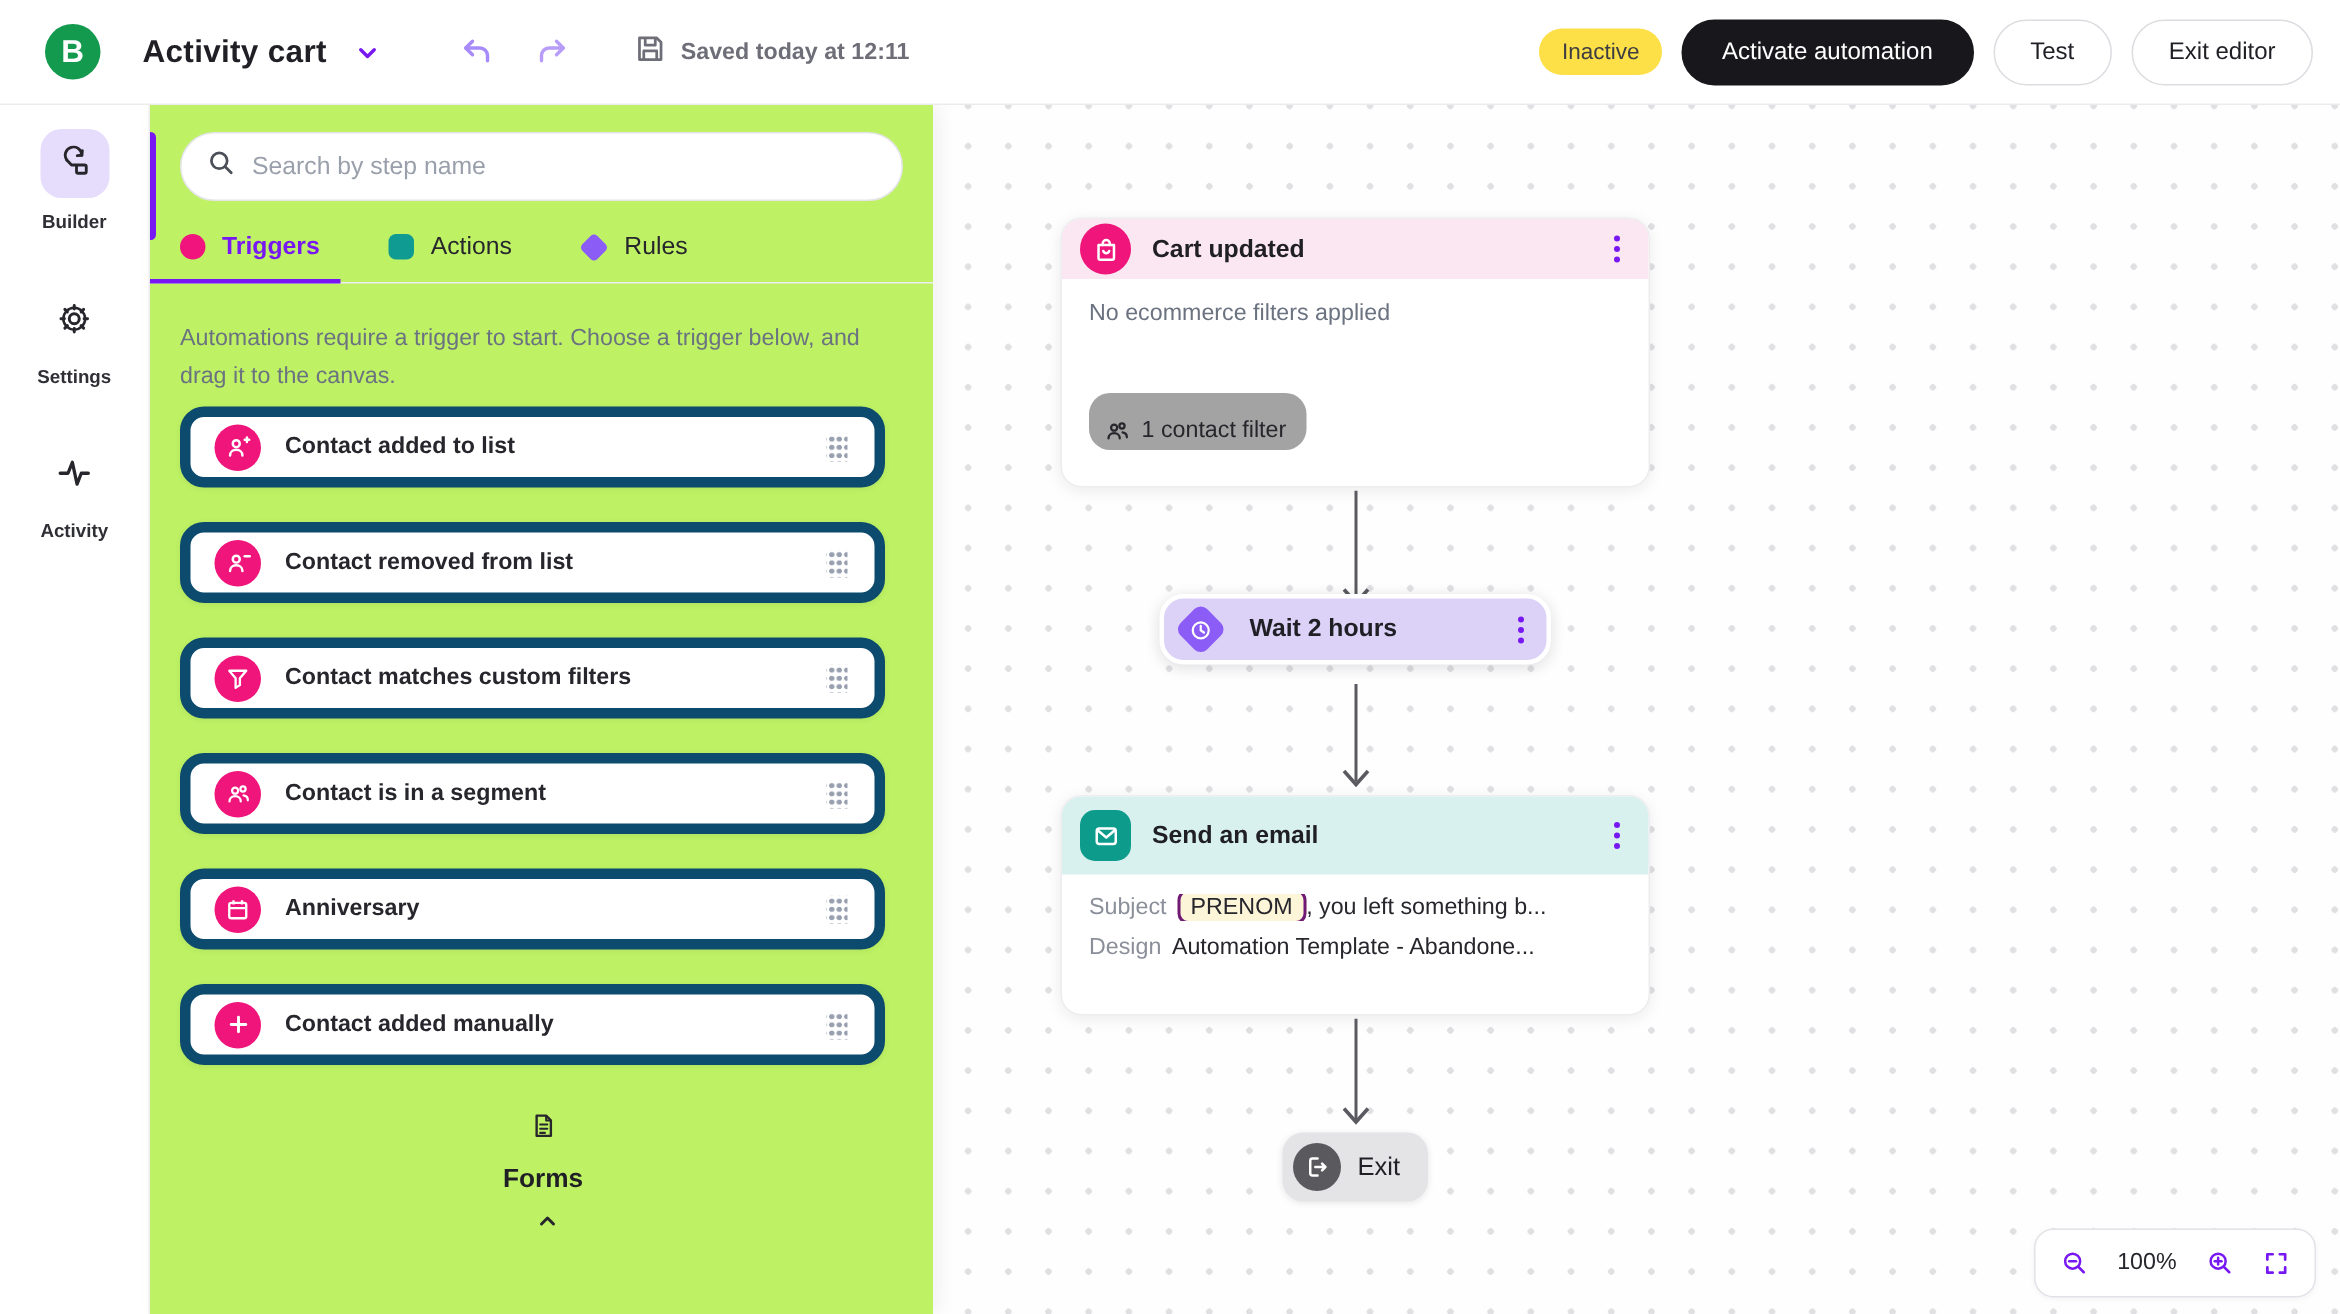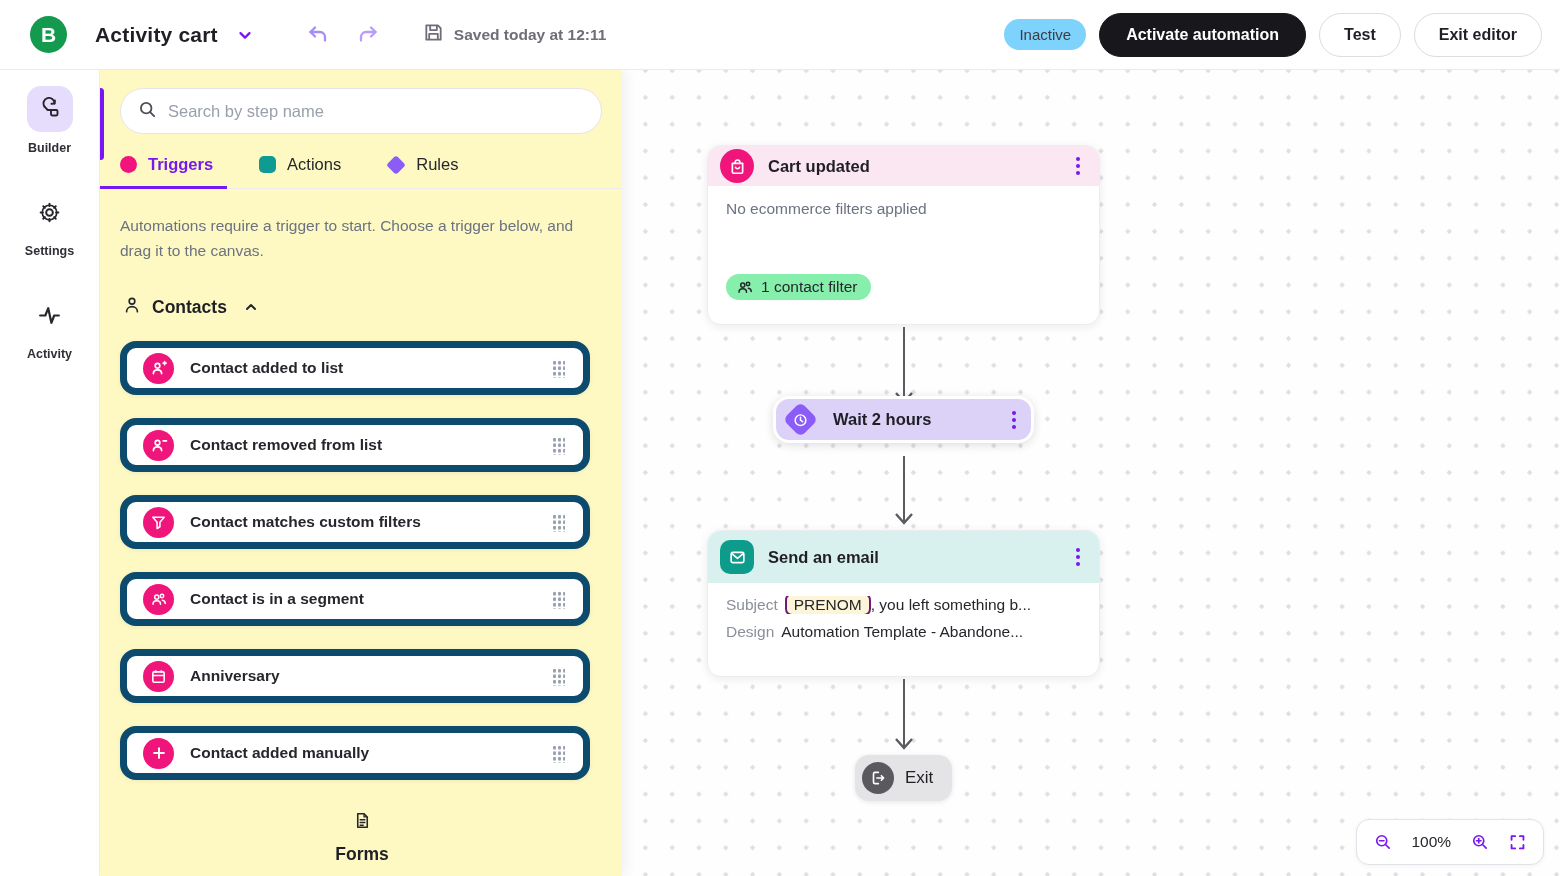--- a/index.html
+++ b/index.html
@@ -11,36 +11,36 @@
   .logo { width:37px; height:37px; border-radius:50%; background:#149a4e; color:#fff; font-weight:bold;
           font-size:21px; display:flex; align-items:center; justify-content:center; margin-left:30px; }
   .doc-title { font-size:21px; font-weight:bold; color:#1f1f25; margin-left:28px; letter-spacing:.2px; }
   .title-chevron { margin-left:18px; cursor:pointer; display:flex; }
   .hist-btn { margin-left:0; display:flex; cursor:pointer; }
   .undo { margin-left:52px; }
   .redo { margin-left:26px; }
   .save-wrap { display:flex; align-items:center; margin-left:42px; gap:9px;font-weight:bold; }
   .saved-text { font-size:15.5px; color:#6e6e78; }
   .header-right { margin-left:auto; display:flex; align-items:center; gap:13px; padding-right:18px; }
-  .badge-inactive { background:#7dd3fc; color:#3c3c42; font-size:15px; padding:7px 15px; border-radius:17px; }
-  .btn { border-radius:24px; font-size:16px; font-weight:bold; cursor:pointer; border:1px solid #dcdce1;
+  .badge-inactive { background:#fde047; color:#3c3c42; font-size:15px; padding:7px 15px; border-radius:17px; }
+  .btn { border-radius:24px; font-size:16px; font-weight:normal; cursor:pointer; border:1px solid #dcdce1;
          background:#fff; color:#1f1f25; padding:12px 24px; font-family:inherit;text-align:center; }
   .btn-primary { background:#18181c; color:#fff; border-color:#18181c; padding:12px 26px; }
 
   
   .rail { position:absolute; top:70px; left:0; width:100px; height:806px; background:#fff;
           border-right:1px solid #f0f0f3; z-index:10; }
   .rail-item { display:flex; flex-direction:column; align-items:center; margin-top:16px; cursor:pointer; }
   .rail-item + .rail-item { margin-top:34px; }
   .rail-icon-box { width:46px; height:46px; border-radius:14px; display:flex; align-items:center; justify-content:center; }
   .rail-item.active .rail-icon-box { background:#e6dcfb; }
   .rail-label { font-size:12.5px; font-weight:bold; color:#2f2f36; margin-top:9px; }
 
   
-  .panel { position:absolute; top:70px; left:100px; width:522px; height:806px; background:#fef9c3;
+  .panel { position:absolute; top:70px; left:100px; width:522px; height:806px; background:#bef264;
            box-shadow:4px 0 12px rgba(20,20,40,.06); z-index:20; overflow:hidden; }
   .active-indicator { position:absolute; left:-3px; top:18px; width:7px; height:72px; border-radius:4px; background:#7718f2; }
   .search-box { margin:18px 20px 0 20px; height:46px; border:1.5px solid #e4e4e9; border-radius:24px;
                 display:flex; align-items:center; padding:0 16px; gap:10px; background:#fff; }
   .search-box input { border:none; outline:none; font-size:16.5px; color:#26262c; flex:1; font-family:inherit; background:transparent; }
   .search-box input::placeholder { color:#9aa0ab; }
 
   .tabs { display:flex; margin-top:5px; border-bottom:1px solid #ececf1; padding-left:20px; }
   .tab { position:relative; display:flex; align-items:center; gap:11px; padding:16px 0 14px;
          margin-right:46px; font-size:16.5px; color:#26262c; cursor:pointer; }
@@ -77,21 +77,21 @@
   .node-title { flex:1; margin-left:14px; font-size:16.5px; font-weight:bold; color:#1f1f25; }
   .kebab { display:flex; flex-direction:column; gap:3px; padding:4px 5px; cursor:pointer; }
   .kebab i { width:4px; height:4px; border-radius:50%; background:#7718f2; }
 
   .node-trigger { left:85px; top:75px; width:393px; height:180px; }
   .node-trigger .node-header { background:#fbe7f2; }
   .icon-circle { width:34px; height:34px; border-radius:50%; background:#f0157b; display:flex; align-items:center; justify-content:center; }
   .node-body { padding:14px 18px 16px; display:flex; flex-direction:column; height:130px; }
   .body-muted { font-size:15.5px; color:#6b7280; }
   .contact-filter-badge { margin-top:auto; align-self:flex-start; display:inline-flex; align-items:flex-start; gap:7px;
-          background:#86efac; border-radius:14px; padding:4px 13px 4px 10px; font-size:15.5px; color:#26262c; cursor:pointer; }
+          background:#a3a3a3; border-radius:14px; padding:16px 13px 4px 10px; font-size:15.5px; color:#26262c; cursor:pointer; }
 
   .node-wait { left:151px; top:326px; width:261px; height:47px; background:#dcd2f7; border:3px solid #fff;
                border-radius:16px; box-shadow:0 2px 10px rgba(20,20,40,.14); display:flex; align-items:center; padding:0 10px 0 8px; }
   .diamond { width:25px; height:25px; background:#8b5cf6; border-radius:6px; transform:rotate(45deg);
              display:flex; align-items:center; justify-content:center; margin:0 4px; }
   .diamond > svg { transform:rotate(-45deg); }
   .node-wait .node-title { margin-left:16px; }
 
   .node-email { left:85px; top:460px; width:393px; height:147px; }
   .node-email .node-header { background:#d8f1ef; height:52px; }
@@ -212,34 +212,20 @@
       <span>Actions</span>
     </div>
     <div class="tab">
       <span class="marker-diamond"></span>
       <span>Rules</span>
     </div>
   </div>
 
   <div class="panel-desc">Automations require a trigger to start. Choose a trigger below, and drag it to the canvas.</div>
 
-  <div class="section-header">
-    <span>
-      <svg width="20" height="20" viewBox="0 0 24 24" fill="none" stroke="#26262c" stroke-width="2" stroke-linecap="round">
-          <circle cx="12" cy="7.5" r="3.4"></circle>
-          <path d="M5.5 20 c0-3.6 2.9-6 6.5-6 s6.5 2.4 6.5 6"></path>
-        </svg>
-    </span>
-    <span class="section-title">Contacts</span>
-    <span class="section-chevron">
-      <svg width="16" height="16" viewBox="0 0 24 24" fill="none" stroke="#26262c" stroke-width="3" stroke-linecap="round" stroke-linejoin="round">
-          <polyline points="6,15 12,9 18,15"></polyline>
-        </svg>
-    </span>
-  </div>
 
   <div class="card-list">
     <div class="trigger-card">
       <span class="card-icon">
         <svg width="18" height="18" viewBox="0 0 24 24" fill="none" stroke="#fff" stroke-width="2.2" stroke-linecap="round">
             <circle cx="10" cy="9" r="3.1"></circle>
             <path d="M4.5 19.5 c0-3 2.4-5 5.5-5 s5.5 2 5.5 5"></path>
             <path d="M17.5 5.5 h4 M19.5 3.5 v4"></path>
           </svg>
       </span>

